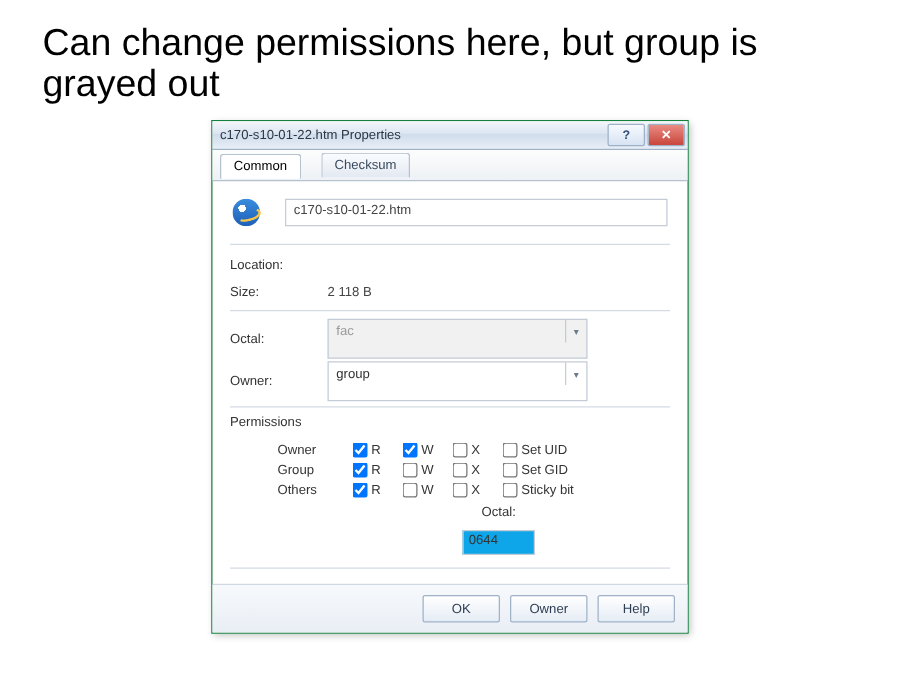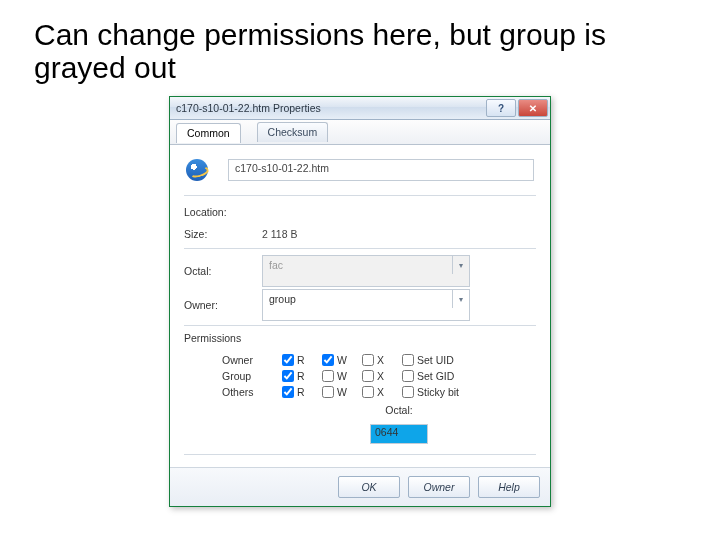--- a/index.html
+++ b/index.html
@@ -153,21 +153,20 @@
   }
   .octal-box {
     border:1px solid #c3ccd6; background:#0ea5e9;
     width:48px; height:16px; padding:1px 4px; font-size:10.5px;
   }
   .footer {
     border-top:1px solid #cfd7e0;
     background:linear-gradient(#f7f9fc,#e9eef5);
     display:flex; justify-content:flex-end; gap:8px;
     padding:8px 10px;
-    font-style:italic;
   }
   .btn {
     min-width:60px; height:20px;
     border:1px solid #9fb2c7; border-radius:2px;
     background:linear-gradient(#ffffff,#e5ecf5);
     font-size:10.5px;
     display:flex; align-items:center; justify-content:center;
     color:#2e3e52;
   }
 </style>

